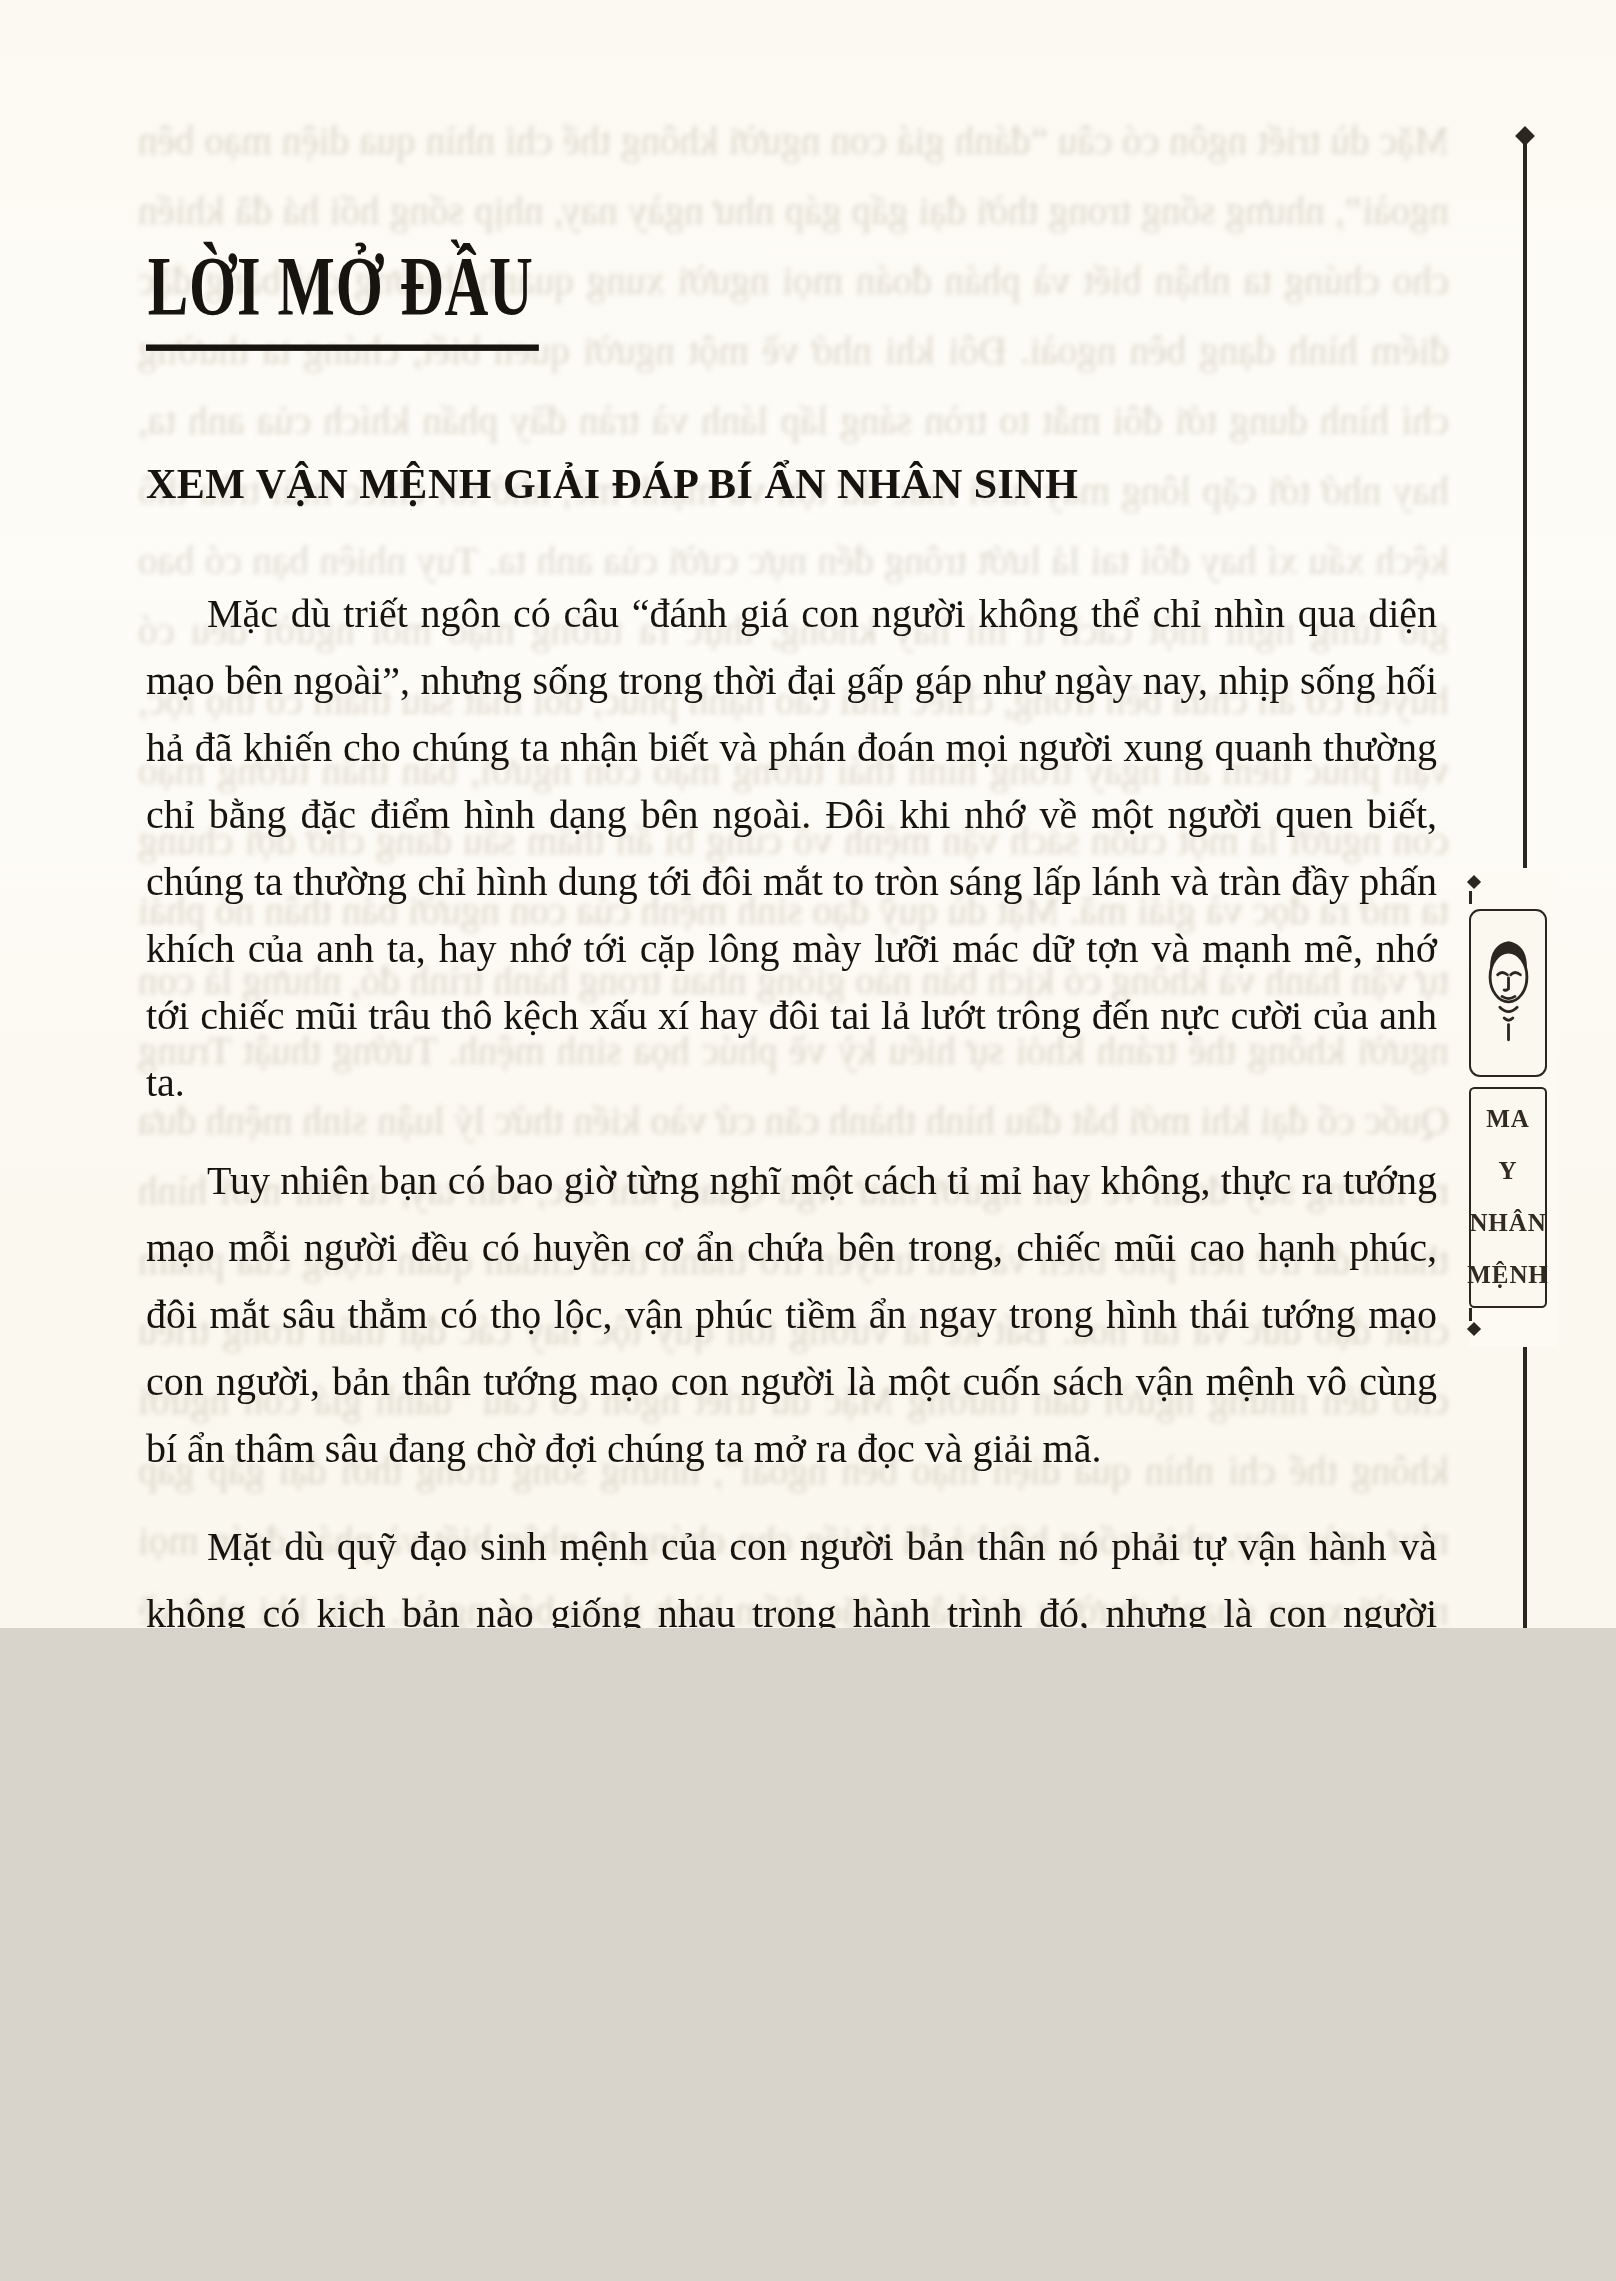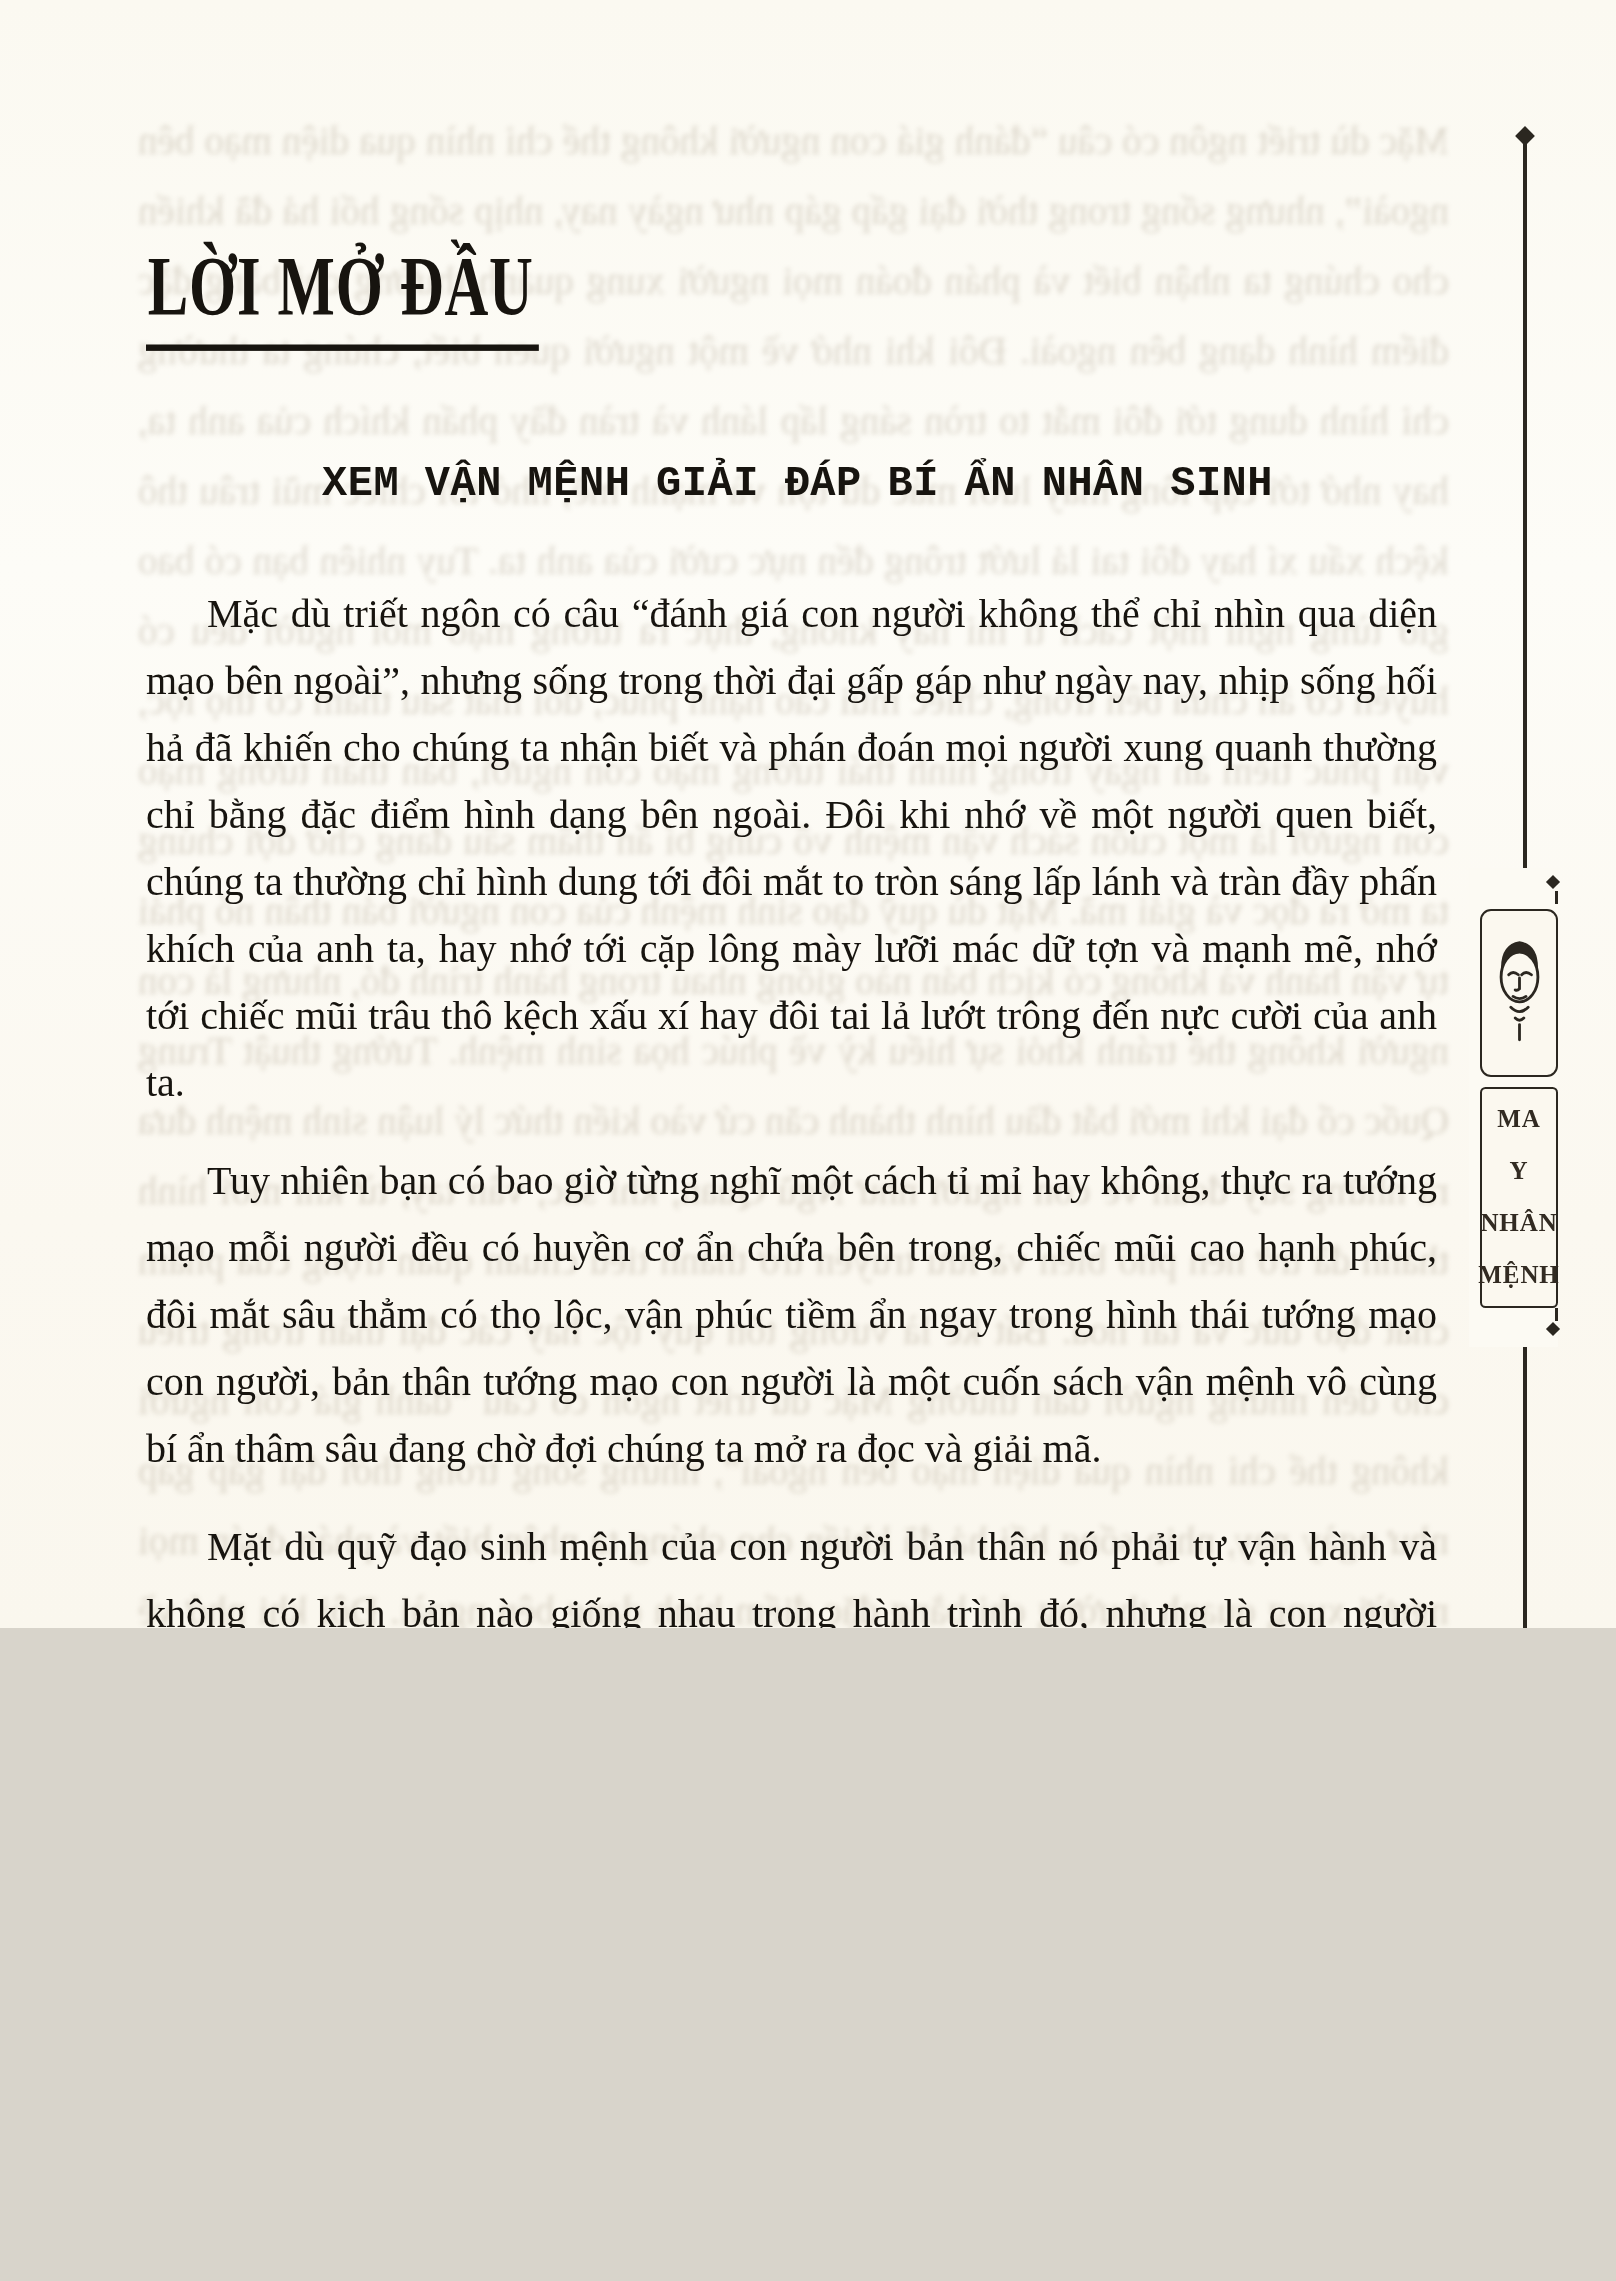--- a/index.html
+++ b/index.html
@@ -31,22 +31,21 @@
     font-size:66px;
     letter-spacing:0.9px;
     transform:scale(.92,1.28);
     transform-origin:left bottom;
     border-bottom:5.5px solid #17140f;
     padding:0 5.5px 7.4px 1.8px;
     white-space:nowrap;
   }
   .heading{
     margin-top:109px;
-    text-align:center;
-    font-family:Liberation Mono, monospace;
+    font-family:Liberation Serif, serif;
     font-weight:700;
     font-size:42px;
     letter-spacing:0.5px;
   }
   .body-text{margin-top:72px;}
   .para{
     font-size:40px;
     line-height:67px;
     text-align:justify;
     text-indent:61px;
@@ -54,21 +53,21 @@
   }
   
   .rule{position:absolute;left:1523px;top:140px;width:3.7px;height:2027px;background:#2b2720;z-index:1;}
   .diamond{position:absolute;width:14px;height:14px;background:#2b2720;transform:rotate(45deg);z-index:1;}
   .diamond.top{left:1518px;top:129px;}
   .diamond.bottom{left:1518px;top:2163px;}
   
   .cartouche{
     position:absolute;left:1469px;top:868px;width:89px;z-index:3;
     background:#fcfaf3;
-    display:flex;flex-direction:column;align-items:flex-end;
+    display:flex;flex-direction:column;align-items:flex-start;
     padding:5.5px 0 9.2px 0;
   }
   .finial{width:10px;height:10px;background:#2b2720;transform:rotate(45deg);margin:3.7px 0;}
   .stem{width:2.8px;height:13px;background:#2b2720;}
   .face-panel{
     width:78px;height:168px;
     border:2.8px solid #2b2720;border-radius:11px;
     background:#fbf8ef;
     display:flex;align-items:center;justify-content:center;
     box-sizing:border-box;

